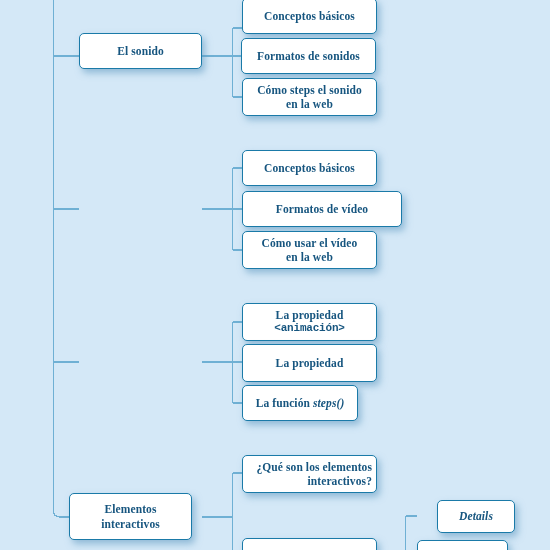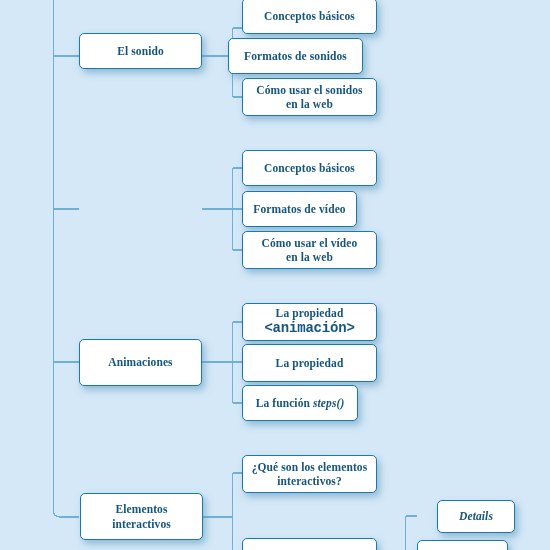--- a/index.html
+++ b/index.html
@@ -45,21 +45,21 @@
     box-shadow: 3px 4px 7px rgba(90,150,190,0.55);
     padding: 2px 4px;
   }
   .node .label {
     display: block;
     width: 100%;
   }
   .node.mono .code {
     font-family: "Liberation Mono", monospace;
     font-weight: bold;
-    font-size: 14px;
+    font-size: 11px;
     letter-spacing: -0.2px;
     display: block;
   }
   .node.italic-label .label {
     font-style: italic;
   }
   .node .ital {
     font-style: italic;
   }
   .node .line2 {
@@ -107,48 +107,45 @@
       <line x1="405.5" y1="516" x2="417" y2="516"></line>
       <line x1="405.5" y1="556" x2="417" y2="556"></line>
     </g>
   </svg>
 
   <div class="node" style="left:79px; top:33px; width:123px; height:36px;">
     <span class="label">El sonido</span>
   </div>
 
 
-  <div class="node" style="left:79px; top:339px; width:123px; height:47px;">
-    <span class="label">Animaciones</span>
-  </div>
 
-  <div class="node" style="left:80px; top:493px; width:123px; height:47px;">
+  <div class="node" style="left:69px; top:493px; width:123px; height:47px;">
     <span class="label">Elementos interactivos</span>
   </div>
 
   <div class="node" style="left:242px; top:-2px; width:135px; height:36px;">
     <span class="label">Conceptos básicos</span>
   </div>
 
-  <div class="node" style="left:228px; top:38px; width:135px; height:36px;">
+  <div class="node" style="left:241px; top:38px; width:135px; height:36px;">
     <span class="label">Formatos de sonidos</span>
   </div>
 
   <div class="node" style="left:242px; top:78px; width:135px; height:38px;">
     <span class="label">
-      <span>Cómo usar el sonidos</span>
+      <span>Cómo steps el sonido</span>
       <span class="line2">en la web</span>
     </span>
   </div>
 
   <div class="node" style="left:242px; top:150px; width:135px; height:36px;">
     <span class="label">Conceptos básicos</span>
   </div>
 
-  <div class="node" style="left:242px; top:191px; width:115px; height:36px;">
+  <div class="node" style="left:242px; top:191px; width:160px; height:36px;">
     <span class="label">Formatos de vídeo</span>
   </div>
 
   <div class="node" style="left:242px; top:231px; width:135px; height:38px;">
     <span class="label">
       <span>Cómo usar el vídeo</span>
       <span class="line2">en la web</span>
     </span>
   </div>
 
@@ -162,21 +159,21 @@
   <div class="node mono" style="left:242px; top:344px; width:135px; height:38px;">
     <span class="label">
       <span>La propiedad</span>
     </span>
   </div>
 
   <div class="node" style="left:242px; top:385px; width:116px; height:36px;">
     <span class="label"><span>La función </span><span class="ital">steps()</span></span>
   </div>
 
-  <div class="node" style="left:242px; top:455px; width:135px; height:38px;">
+  <div class="node" style="left:242px; top:455px; width:135px; height:38px;text-align:right;">
     <span class="label">
       <span>¿Qué son los elementos</span>
       <span class="line2">interactivos?</span>
     </span>
   </div>
 
   <div class="node" style="left:242px; top:538px; width:135px; height:36px;">
     <span class="label">Comportamientos</span>
   </div>
 

